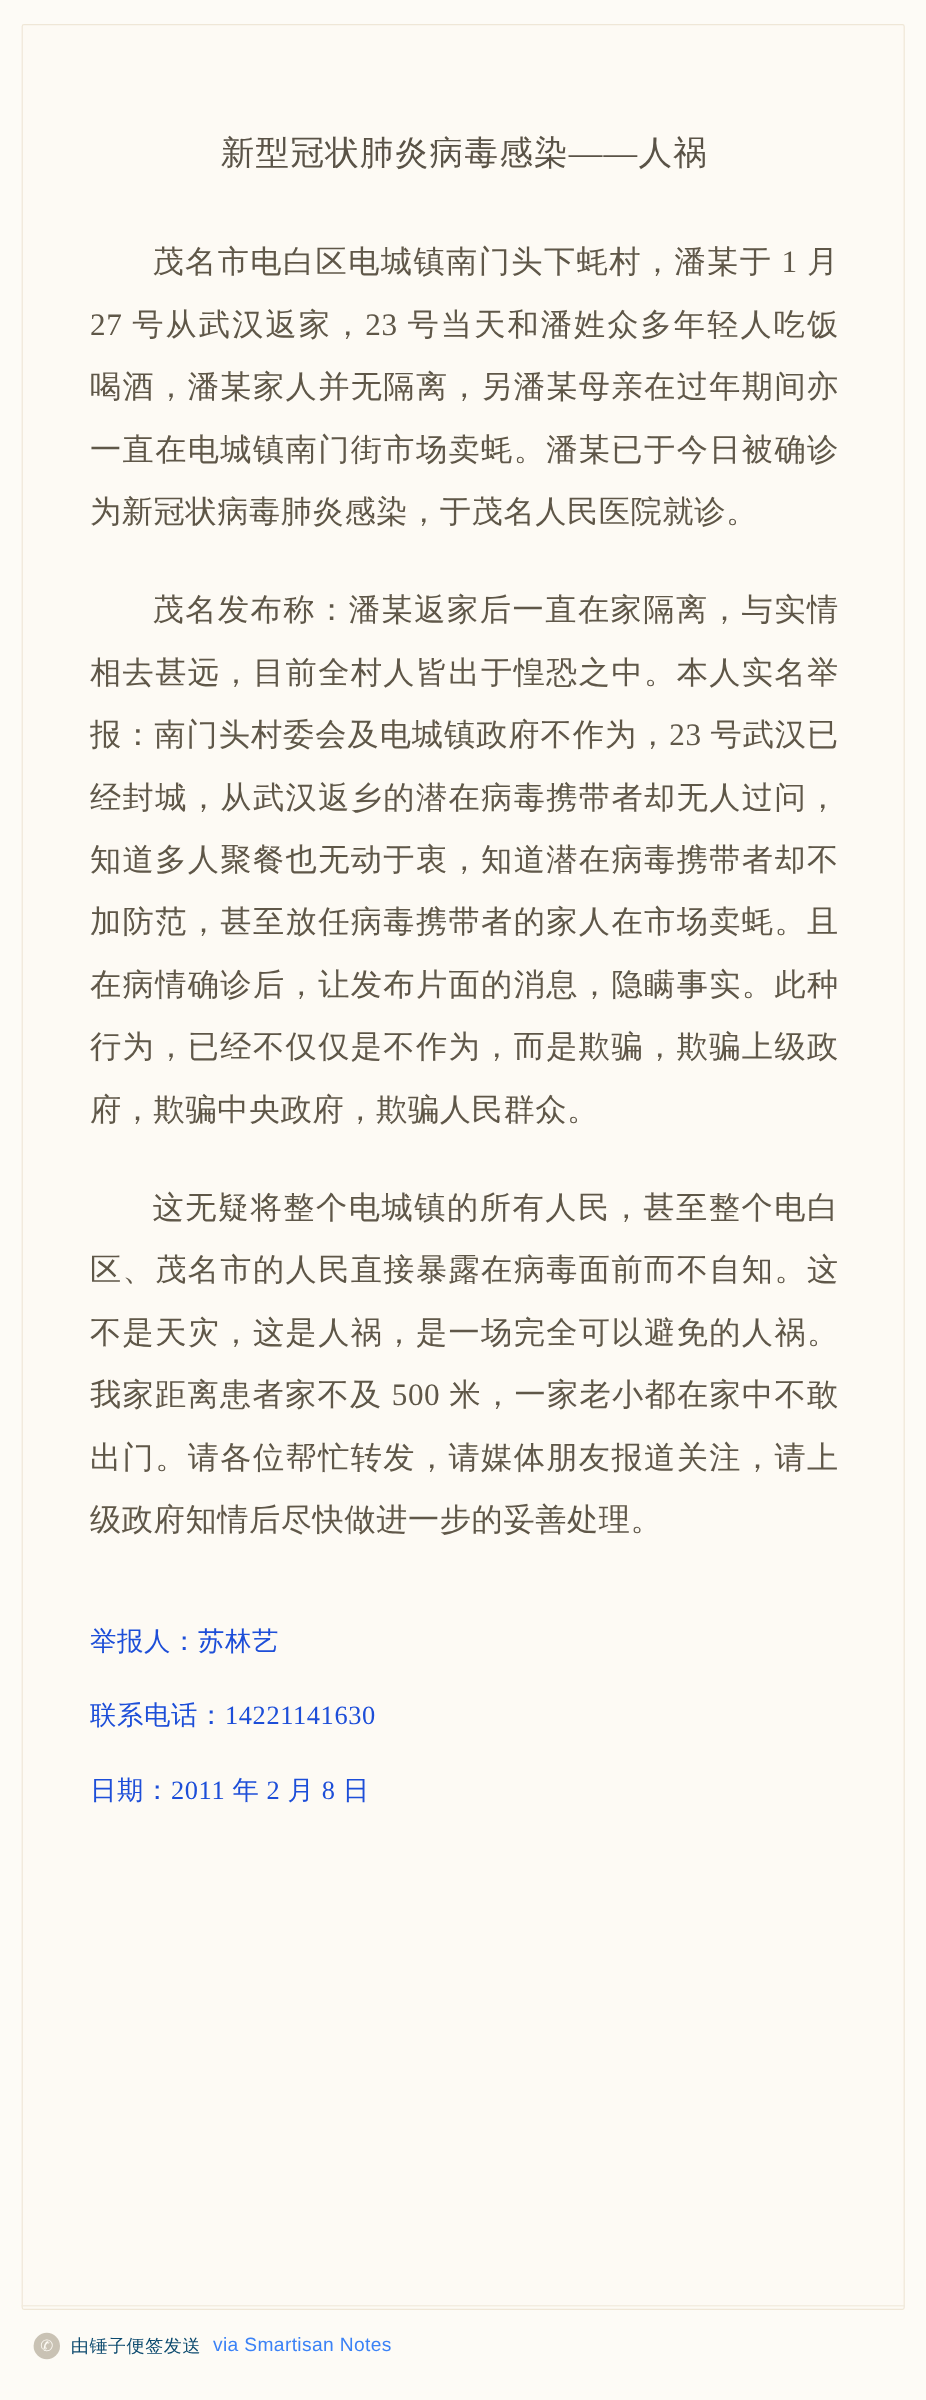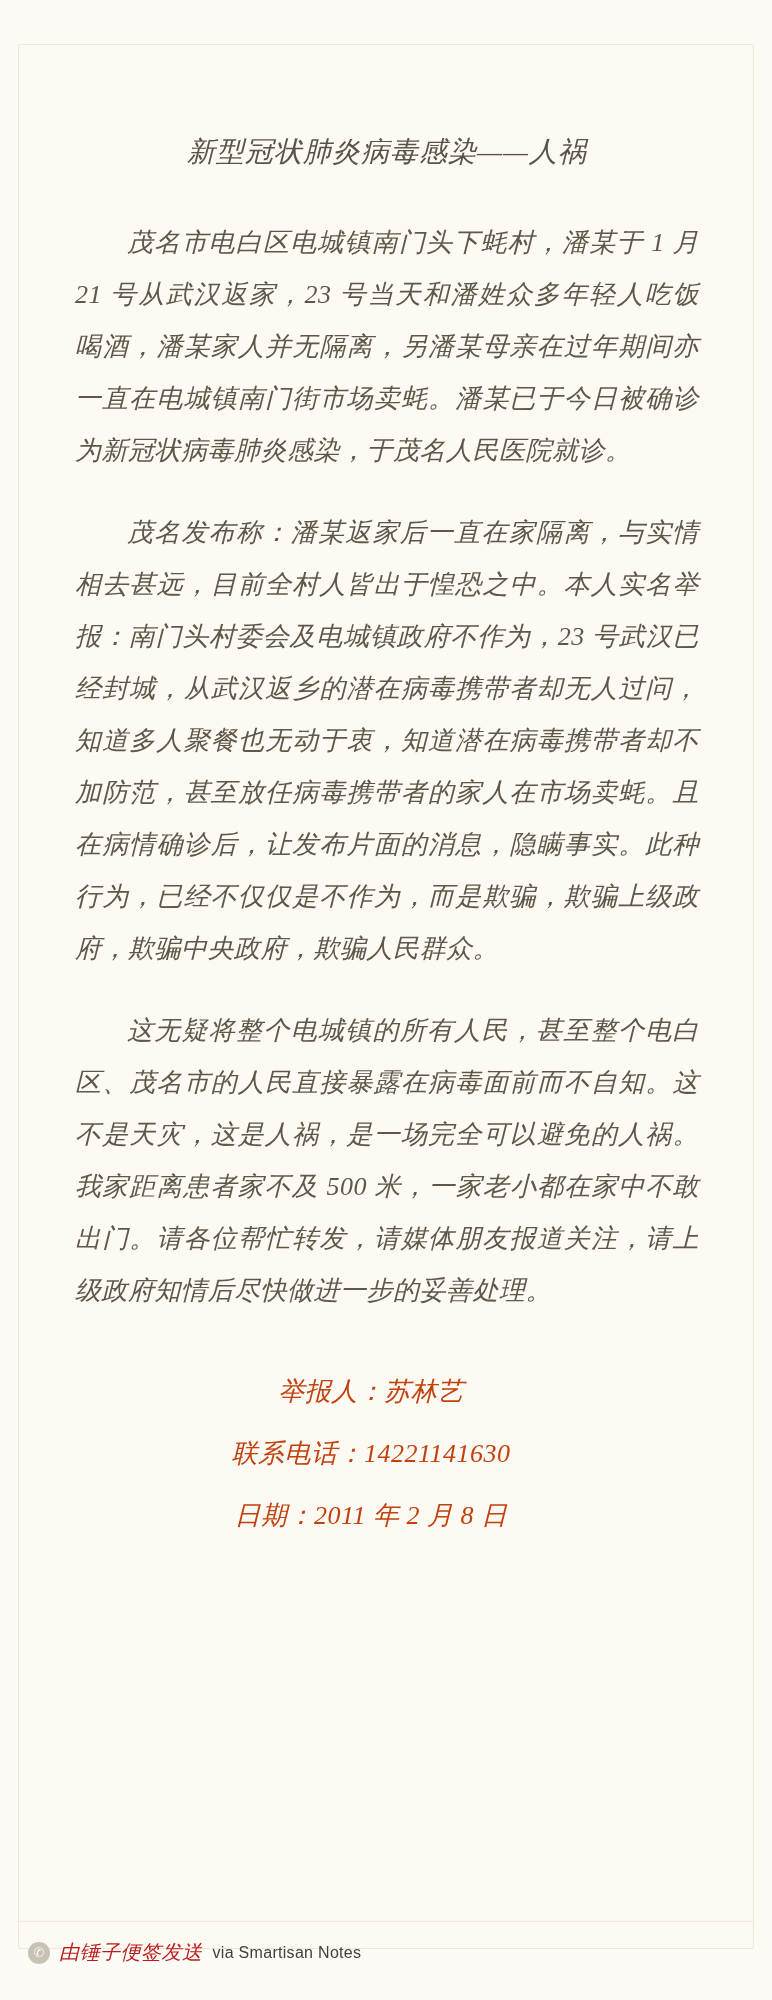--- a/index.html
+++ b/index.html
@@ -14,27 +14,26 @@
     position: relative;
     width: 772px;
     height: 2000px;
     background: #fdfbf6;
     padding: 0;
     overflow: hidden;
   }
   .paper {
     position: absolute;
     left: 18px;
-    top: 44px;
+    top: 20px;
     width: 736px;
     height: 1905px;
     background: #fdfaf4;
     border: 1px solid #efe7d7;
     border-radius: 2px;
-    font-style: italic;
   }
   .content {
     position: absolute;
     left: 56px;
     top: 88px;
     width: 624px;
   }
   .doc-title {
     text-align: center;
     font-size: 28px;
@@ -49,24 +48,24 @@
     color: #5f5748;
     text-align: justify;
     text-indent: 52px;
     margin: 0 0 30px 0;
     letter-spacing: 0.5px;
   }
   .sign-block {
     margin-top: 44px;
   }
   .sign-line {
-    font-size: 26px;
+    font-size: 22px;
     line-height: 62px;
-    color: #c2410c;
-    text-align: center;
+    color: #1d4ed8;
+    text-align: left;
     padding-right: 32px;
     letter-spacing: 0.5px;
   }
   .footer {
     position: absolute;
     left: 0;
     bottom: 34px;
     width: 772px;
     display: flex;
     align-items: center;
@@ -87,43 +86,42 @@
     border-radius: 50%;
     background: #c9c2b4;
     color: #fdfaf4;
     font-size: 13px;
     line-height: 22px;
     text-align: center;
     margin-right: 9px;
     font-family: "Liberation Sans", sans-serif;
   }
   .footer-text-cn {
-    font-size: 20px;
-    color: #b91c1c;
+    font-size: 15px;
+    color: #0c4a6e;
     font-family: "Liberation Sans", sans-serif;
     margin-right: 10px;
     letter-spacing: 0.5px;
-    font-style: italic;
   }
   .footer-text-en {
     font-size: 16px;
-    color: #404040;
+    color: #3b82f6;
     font-family: "Liberation Sans", sans-serif;
     letter-spacing: 0.3px;
   }
 </style>
 </head>
 <body>
 
 <div class="page">
   <div class="paper">
     <div class="content">
       <h1 class="doc-title">新型冠状肺炎病毒感染——人祸</h1>
 
-      <p class="para">茂名市电白区电城镇南门头下蚝村，潘某于 1 月 21 号从武汉返家，23 号当天和潘姓众多年轻人吃饭喝酒，潘某家人并无隔离，另潘某母亲在过年期间亦一直在电城镇南门街市场卖蚝。潘某已于今日被确诊为新冠状病毒肺炎感染，于茂名人民医院就诊。</p>
+      <p class="para">茂名市电白区电城镇南门头下蚝村，潘某于 1 月 27 号从武汉返家，23 号当天和潘姓众多年轻人吃饭喝酒，潘某家人并无隔离，另潘某母亲在过年期间亦一直在电城镇南门街市场卖蚝。潘某已于今日被确诊为新冠状病毒肺炎感染，于茂名人民医院就诊。</p>
       <p class="para">茂名发布称：潘某返家后一直在家隔离，与实情相去甚远，目前全村人皆出于惶恐之中。本人实名举报：南门头村委会及电城镇政府不作为，23 号武汉已经封城，从武汉返乡的潜在病毒携带者却无人过问，知道多人聚餐也无动于衷，知道潜在病毒携带者却不加防范，甚至放任病毒携带者的家人在市场卖蚝。且在病情确诊后，让发布片面的消息，隐瞒事实。此种行为，已经不仅仅是不作为，而是欺骗，欺骗上级政府，欺骗中央政府，欺骗人民群众。</p>
       <p class="para">这无疑将整个电城镇的所有人民，甚至整个电白区、茂名市的人民直接暴露在病毒面前而不自知。这不是天灾，这是人祸，是一场完全可以避免的人祸。我家距离患者家不及 500 米，一家老小都在家中不敢出门。请各位帮忙转发，请媒体朋友报道关注，请上级政府知情后尽快做进一步的妥善处理。</p>
 
       <div class="sign-block">
         <div class="sign-line">举报人：苏林艺</div>
         <div class="sign-line">联系电话：14221141630</div>
         <div class="sign-line">日期：2011 年 2 月 8 日</div>
       </div>
     </div>
   </div>

